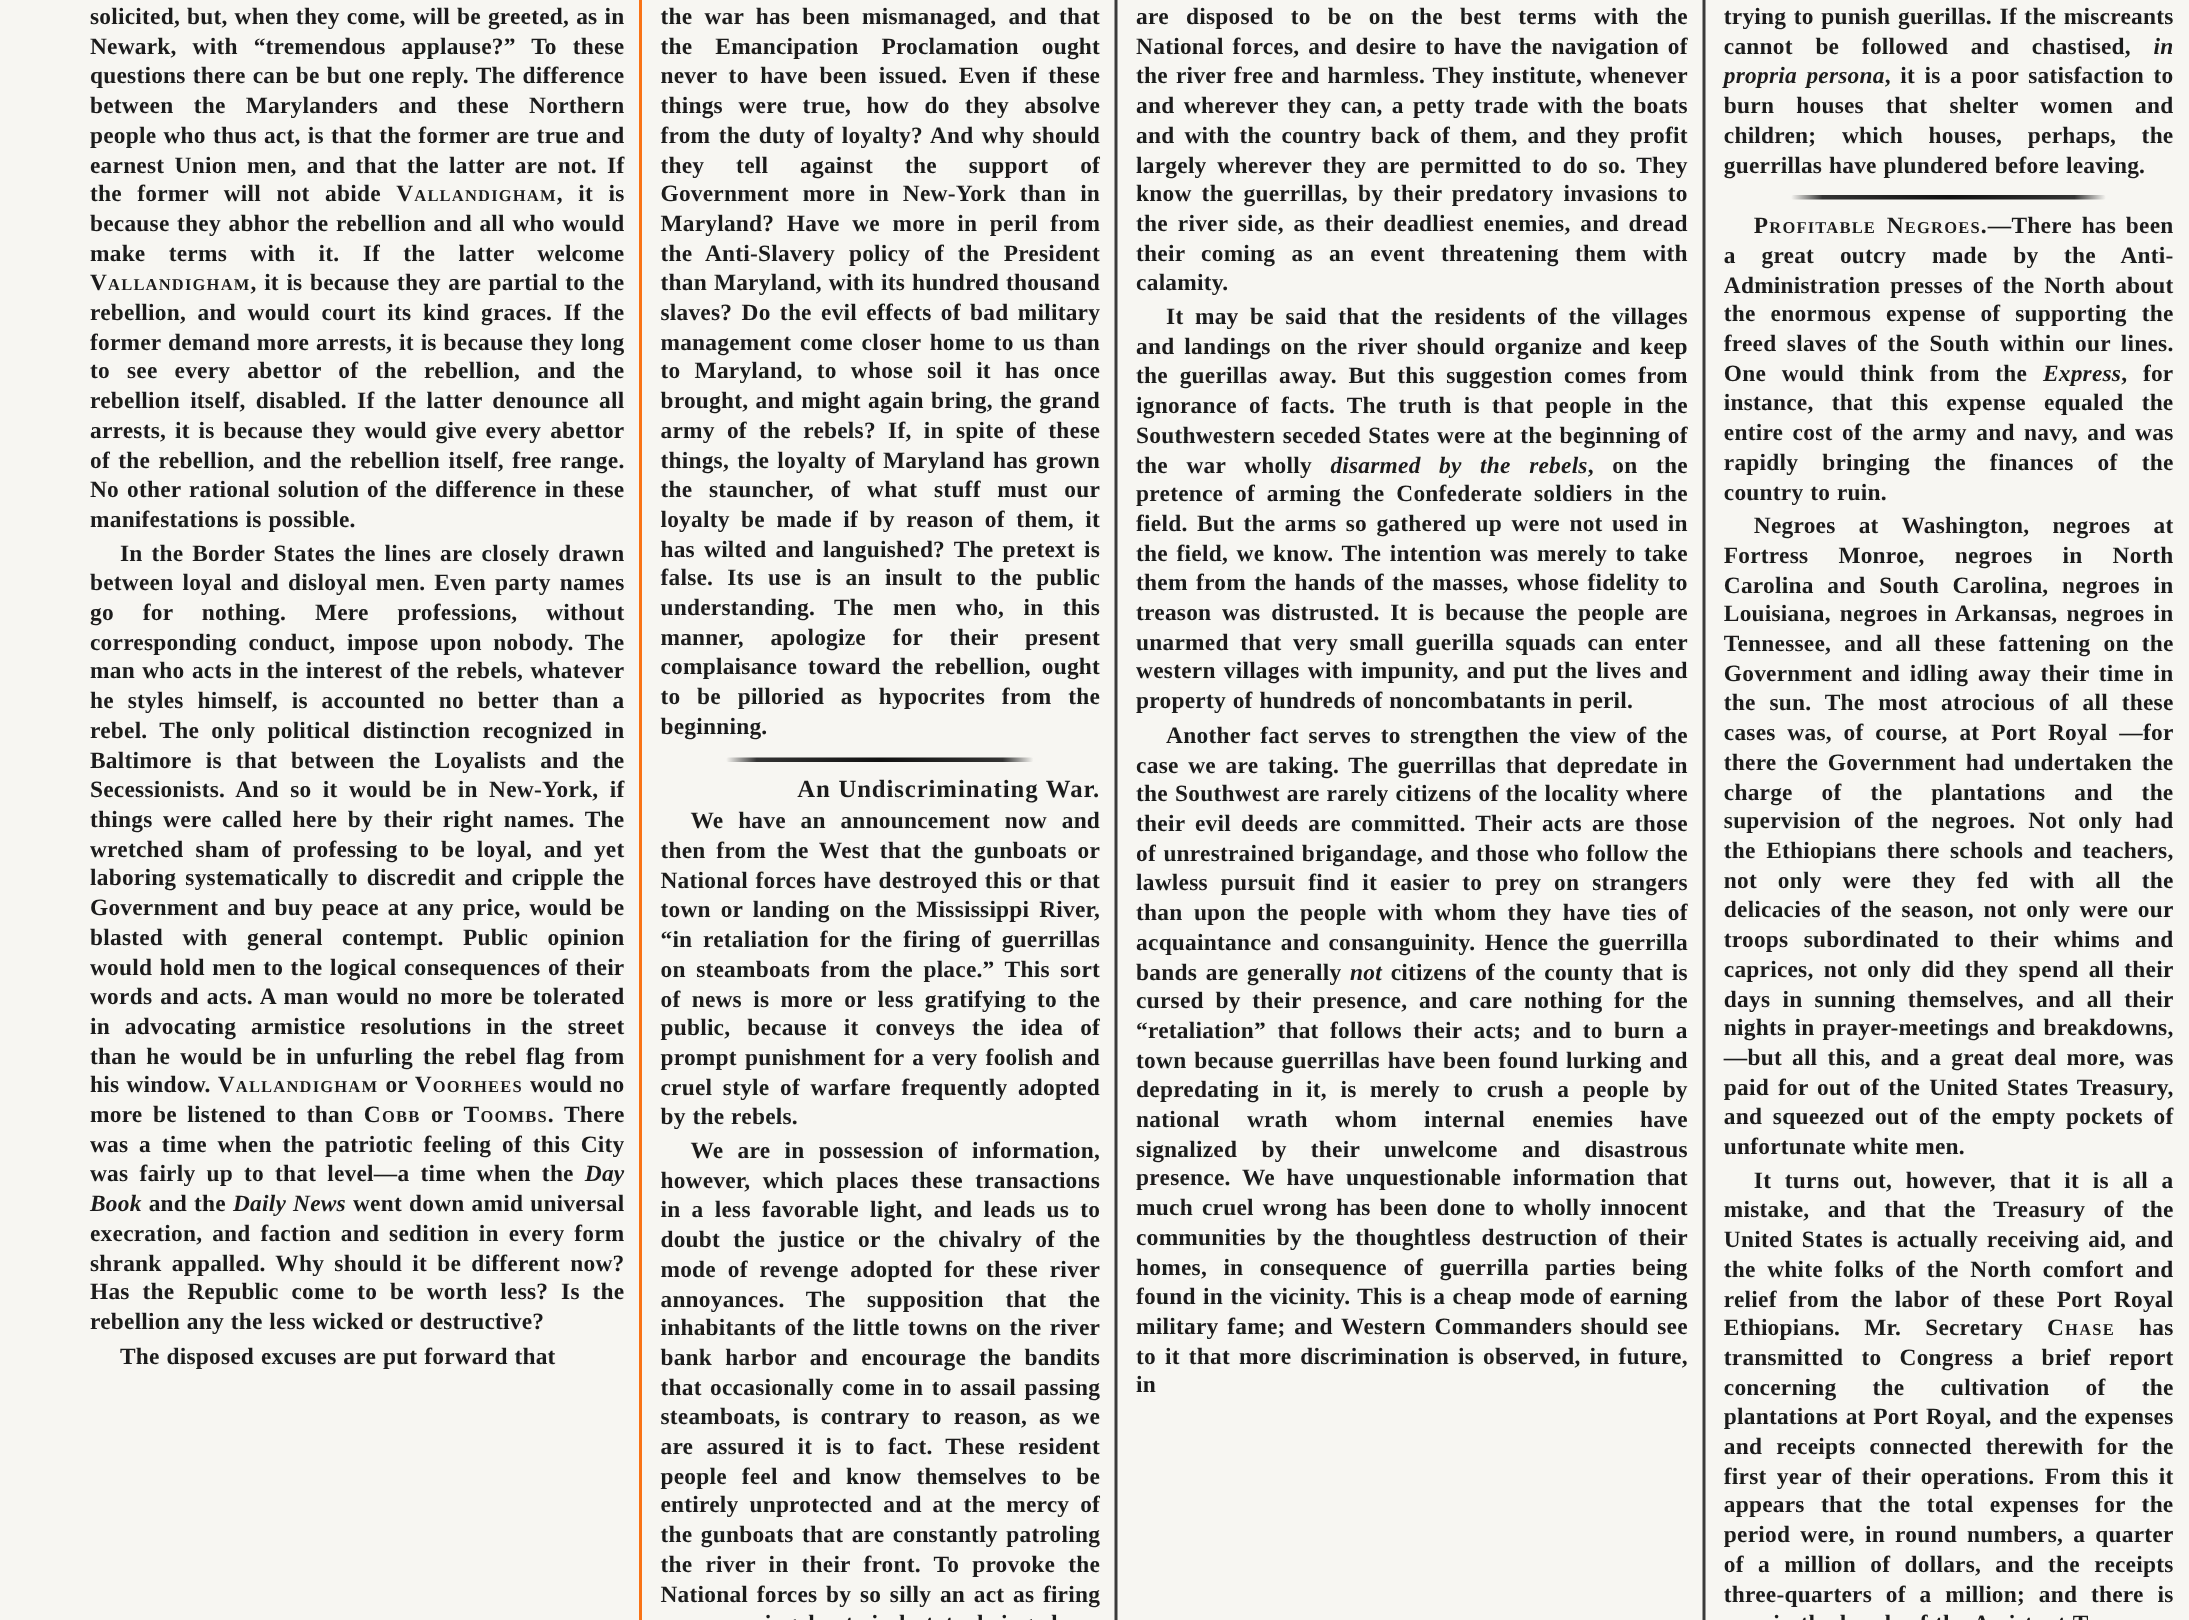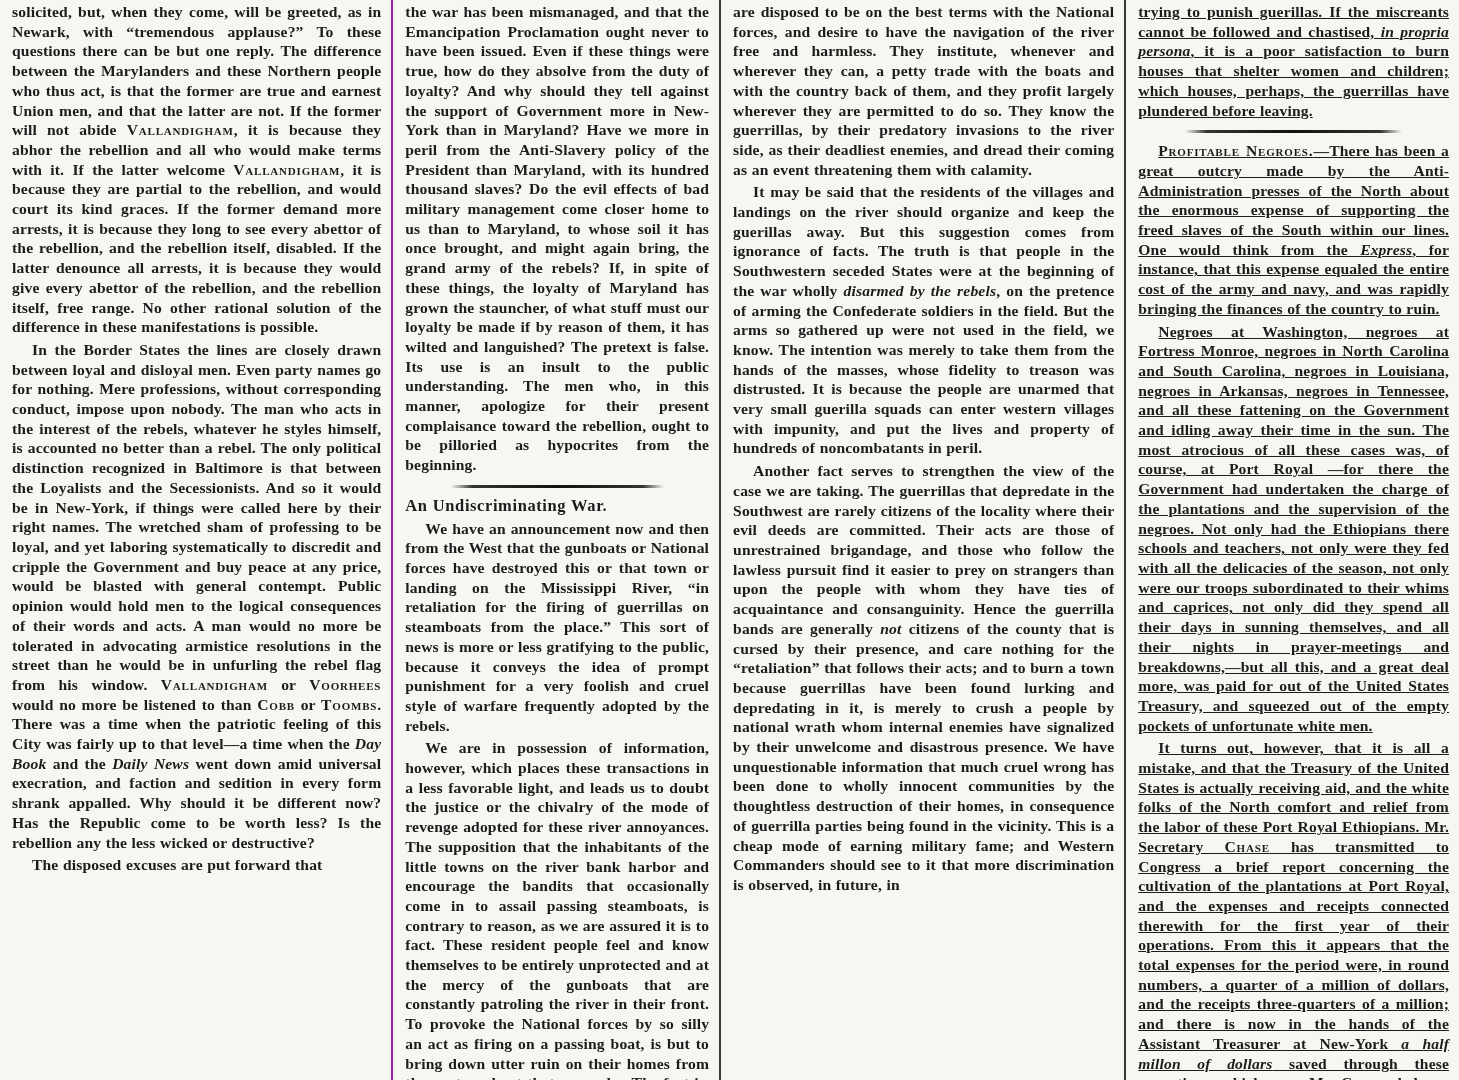--- a/index.html
+++ b/index.html
@@ -18,36 +18,36 @@
     height: 1080px; overflow: hidden;
     padding: 2px 10px 0 12px;
     font-size: 15.6px;
     line-height: 19.7px;
     text-align: justify;
     hyphens: none;
     letter-spacing: 0.15px;
     word-spacing: 0.5px;
     font-weight: bold;
   }
-  .col-1 { width: 396px; border-right: 2px solid #a21caf; }
+  .col-1 { width: 396px; border-right: 2px solid #f97316; margin-left: 48px; }
   .col-2 { width: 330px; border-right: 2px solid #3a3a3a; }
   .col-3 { width: 408px; border-right: 2px solid #3a3a3a; }
-  .col-4 { width: 335px; text-decoration: underline; }
+  .col-4 { width: 335px; }
   p { margin: 0; }
   p.indent { text-indent: 20px; margin-top: 3px; }
   p.cont { text-indent: 0; }
   .sc { font-variant: small-caps; letter-spacing: 0.8px; }
   i, .it { font-style: italic; }
   .rule {
     width: 70%; margin: 10px auto 8px; height: 3px;
     background: linear-gradient(to right, transparent 0%, #333 10%, #111 50%, #333 90%, transparent 100%);
     border-radius: 2px;
   }
   .headline {
-    text-align: left; font-weight: bold; font-size: 16.5px;
+    text-align: right; font-weight: bold; font-size: 16.5px;
     letter-spacing: 0.6px; margin: 2px 0 1px;
   }
 </style>
 </head>
 <body>
 
 <div class="page">
   <div class="col col-1">
       <p class="cont"><span>solicited, but, when they come, will be greeted, as in Newark, with “tremendous applause?” To these questions there can be but one reply. The difference between the Marylanders and these Northern people who thus act, is that the former are true and earnest Union men, and that the latter are not. If the former will not abide </span><span class="sc">Vallandigham</span><span>, it is because they abhor the rebellion and all who would make terms with it. If the latter welcome </span><span class="sc">Vallandigham</span><span>, it is because they are partial to the rebellion, and would court its kind graces. If the former demand more arrests, it is because they long to see every abettor of the rebellion, and the rebellion itself, disabled. If the latter denounce all arrests, it is because they would give every abettor of the rebellion, and the rebellion itself, free range. No other rational solution of the difference in these manifestations is possible.</span></p>
       <p class="indent"><span>In the Border States the lines are closely drawn between loyal and disloyal men. Even party names go for nothing. Mere professions, without corresponding conduct, impose upon nobody. The man who acts in the interest of the rebels, whatever he styles himself, is accounted no better than a rebel. The only political distinction recognized in Baltimore is that between the Loyalists and the Secessionists. And so it would be in New-York, if things were called here by their right names. The wretched sham of professing to be loyal, and yet laboring systematically to discredit and cripple the Government and buy peace at any price, would be blasted with general contempt. Public opinion would hold men to the logical consequences of their words and acts. A man would no more be tolerated in advocating armistice resolutions in the street than he would be in unfurling the rebel flag from his window. </span><span class="sc">Vallandigham</span><span> or </span><span class="sc">Voorhees</span><span> would no more be listened to than </span><span class="sc">Cobb</span><span> or </span><span class="sc">Toombs</span><span>. There was a time when the patriotic feeling of this City was fairly up to that level—a time when the </span><span class="it">Day Book</span><span> and the </span><span class="it">Daily News</span><span> went down amid universal execration, and faction and sedition in every form shrank appalled. Why should it be different now? Has the Republic come to be worth less? Is the rebellion any the less wicked or destructive?</span></p>

